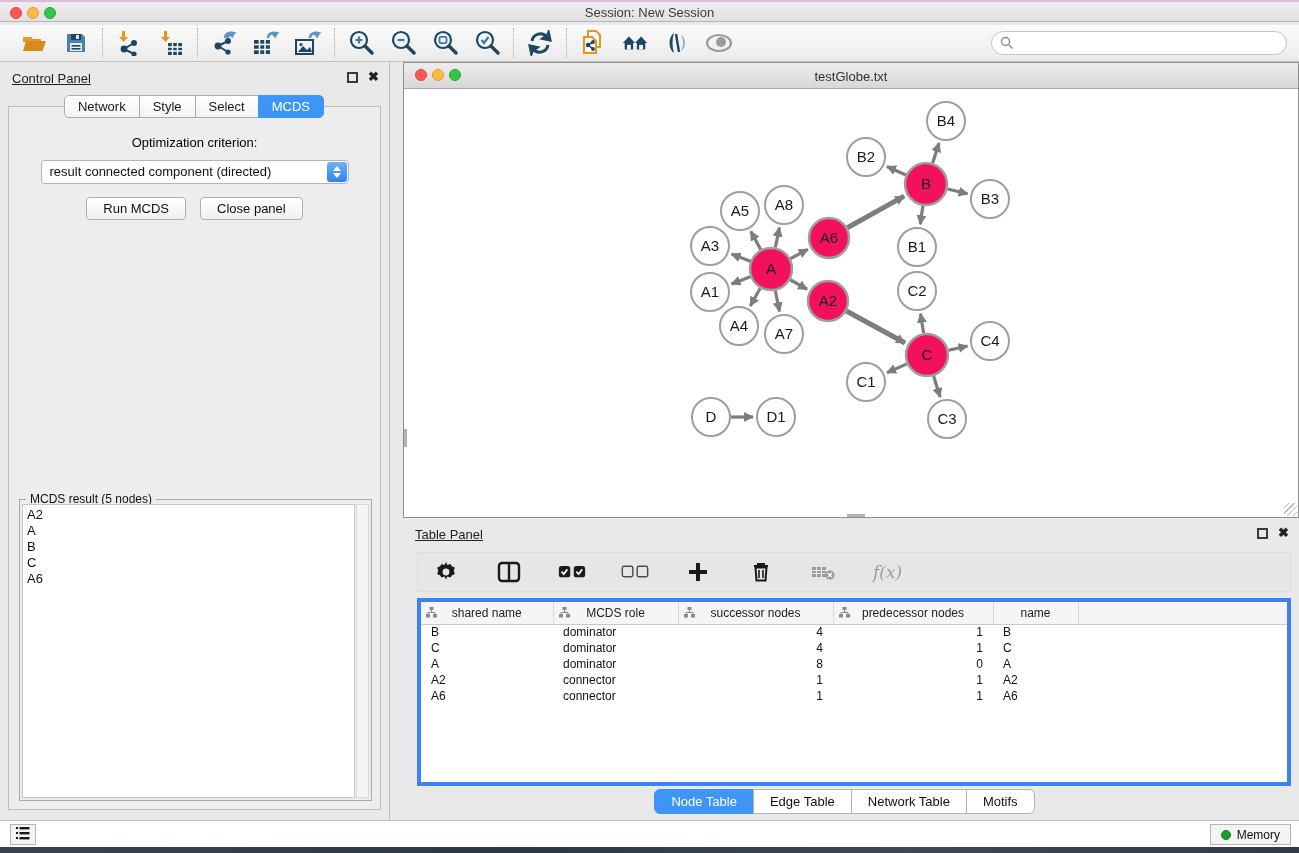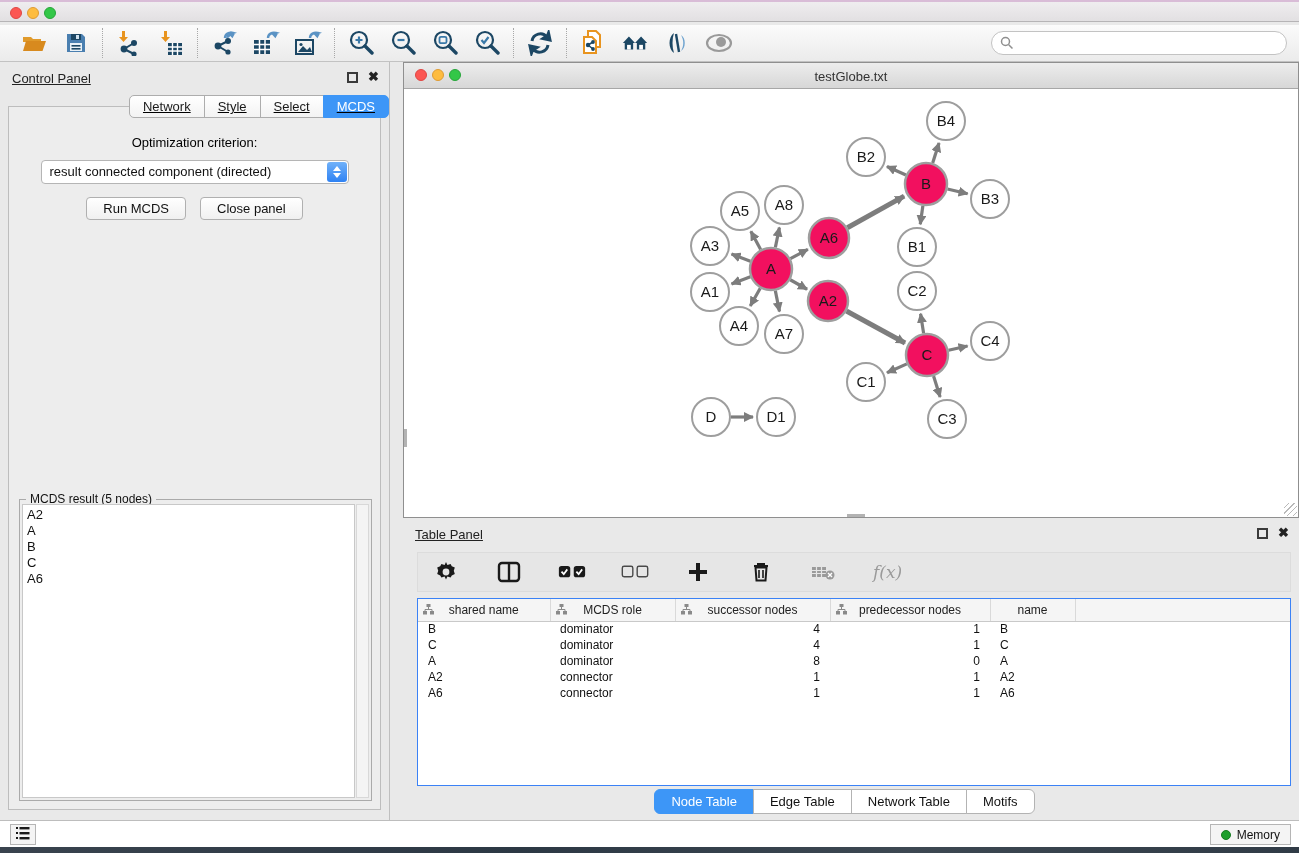--- a/index.html
+++ b/index.html
@@ -28,21 +28,21 @@
      padding:0 8px 0 26px; font-size:13px; background:#fff; outline:none; }
   .search-glyph { position:absolute; left:9px; top:5px; }
 
   
   .control-panel { position:absolute; left:0; top:62px; width:390px; height:758px;
      background:#e9e9e9; border-right:1px solid #bfbfbf; }
   .panel-head { position:relative; height:30px; }
   .panel-title { position:absolute; left:12px; top:9px; font-size:13px; color:#222;text-decoration:underline; }
   .float-btn { position:absolute; width:11px; height:11px; border:2px solid #3a3a3a; top:10px; }
   .close-btn { position:absolute; top:7px; font-size:13px; font-weight:bold; color:#222; }
-  .cp-tabs { position:absolute; left:0; right:0; top:33px; display:flex; justify-content:flex-end; z-index:2;text-decoration:underline; }
+  .cp-tabs { position:absolute; left:0; right:0; top:33px; display:flex; justify-content:center; z-index:2; }
   .cp-tab { border:1px solid #adadad; background:linear-gradient(#ffffff,#f3f3f3); padding:3px 13px;
      font-size:13px; color:#1a1a1a; margin-left:-1px; }
   .cp-tab:first-child { border-radius:5px 0 0 5px; }
   .cp-tab:last-child { border-radius:0 5px 5px 0; }
   .cp-tab.selected { background:#3d96f7; color:#fff; border-color:#3d96f7; }
   .cp-content { position:absolute; left:8px; right:8px; top:44px; bottom:10px;
      background:#ededed; border:1px solid #bdbdbd; }
   .opt-label { margin-top:28px; text-align:center; font-size:13px; color:#000000; }
   .dropdown { position:relative; margin:10px auto 0; width:308px; height:24px; background:#fff;
      border:1px solid #b5b5b5; border-radius:4px; font-size:13px; color:#111; line-height:22px; padding-left:8px; }
@@ -75,21 +75,21 @@
   .edge-thumb-v { position:absolute; left:0px; top:340px; width:3px; height:18px; background:#b3b3b3; }
   .edge-thumb-h { position:absolute; left:443px; bottom:0px; width:18px; height:3px; background:#b3b3b3; }
   .resize-grip { position:absolute; right:1px; bottom:1px; width:13px; height:13px;
      background:repeating-linear-gradient(135deg, transparent 0 3px, #b9b9b9 3px 4px); }
 
   
   .table-panel { position:absolute; left:403px; top:518px; width:896px; height:302px; background:#e9e9e9; }
   .tp-toolbar { position:absolute; left:14px; top:34px; right:8px; height:40px;
      display:flex; align-items:center; gap:35px; padding-left:14px; background:#e6e6e6; border:1px solid #dcdcdc; }
   .tp-table { position:absolute; left:14px; top:80px; right:8px; height:188px; background:#fff;
-     border:1px solid #3b82f6; overflow:hidden; }
+     border:4px solid #3b82f6; overflow:hidden; }
   table.grid { border-collapse:collapse; width:100%; table-layout:fixed; }
   table.grid th { height:22px; background:#f5f5f5; border-bottom:1px solid #c9c9c9; border-right:1px solid #d9d9d9;
      font-size:12px; font-weight:normal; color:#222; position:relative; text-align:center; }
   table.grid th:last-child { border-right:none; }
   table.grid td { height:16px; font-size:12px; color:#111; padding:0 10px; white-space:nowrap; overflow:hidden; }
   td.num { text-align:right; padding-right:14px; }
   .th-icon { position:absolute; left:5px; top:5px; }
   .tp-tabs { position:absolute; left:0; right:12px; top:271px; display:flex; justify-content:center; }
   .seg-tab { border:1px solid #b3b3b3; background:#fff; padding:4px 16px; font-size:13px; color:#111; margin-left:-1px; }
   .seg-tab:first-child { border-radius:6px 0 0 6px; }
@@ -111,20 +111,21 @@
 </style>
 </head>
 <body>
 
 <div class="screen">
 
   <div class="titlebar">
     <span class="tl red" style="left:10px"></span>
     <span class="tl yellow" style="left:27px"></span>
     <span class="tl green" style="left:44px"></span>
+    <div class="title">Session: New Session</div>
   </div>
 
   <div class="toolbar">
     <div class="tb-group">
       <div class="tb-btn">
         <svg width="26" height="24" viewBox="0 0 26 24">
             <path d="M2 6 h8 l2 2 h8 v3 H2z" fill="#e09a2b"></path>
             <path d="M2 20 L5 10 h20 l-3.5 10z" fill="#d88a1e"></path>
           </svg>
       </div>

